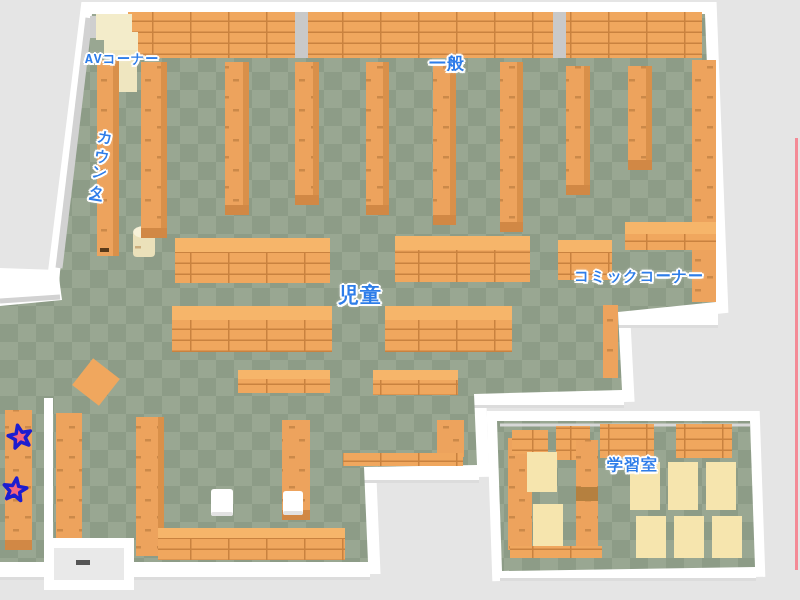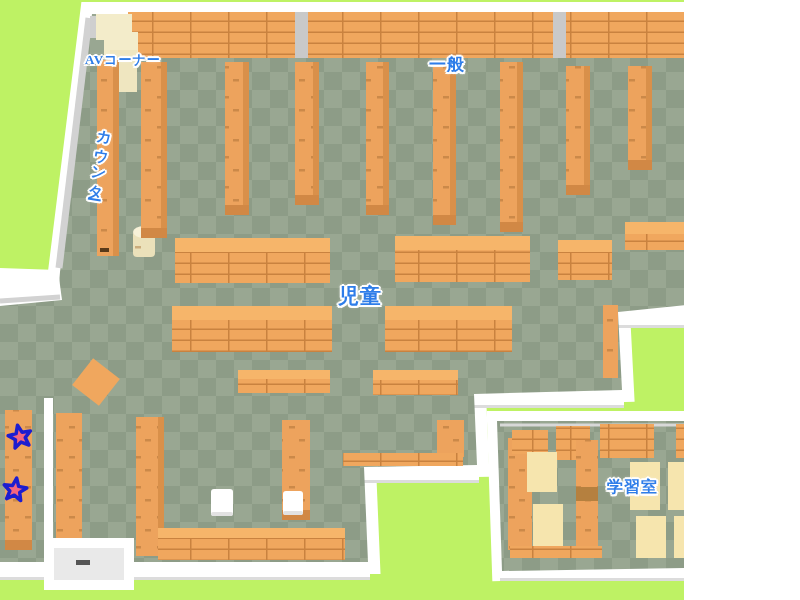--- a/index.html
+++ b/index.html
@@ -1,17 +1,17 @@
 <!DOCTYPE html>
 <html><head>
 <meta charset="utf-8">
 <style>
   html,body{margin:0;padding:0;background:#ffffff;}
-  #stage{position:relative;width:684px;height:600px;background:#bef264;overflow:hidden;
-         font-family:Liberation Serif, serif;}
+  #stage{position:relative;width:800px;height:600px;background:#e5e5e5;overflow:hidden;
+         font-family:Liberation Mono, monospace;}
   #stage svg{position:absolute;left:0;top:0;}
   .maplabel{position:absolute;color:#2e7de9;font-weight:bold;white-space:nowrap;
     letter-spacing:1px;line-height:1;
     text-shadow:-2px 0 0 #fff,2px 0 0 #fff,0 -2px 0 #fff,0 2px 0 #fff,
                 -1.5px -1.5px 0 #fff,1.5px -1.5px 0 #fff,-1.5px 1.5px 0 #fff,1.5px 1.5px 0 #fff,
                 0 0 4px #fff;}
   .vert{writing-mode:vertical-rl;text-orientation:upright;transform:rotate(9deg);}
 </style>
 </head>
 <body>
@@ -262,14 +262,15 @@
   <g>
     <polygon points="0,-12 3.1,-4.1 11.4,-3.7 5,1.7 7.1,9.7 0,5.2 -7.1,9.7 -5,1.7 -11.4,-3.7 -3.1,-4.1" fill="#f4657e" stroke="#1d1dcf" stroke-width="3.5" stroke-linejoin="round" transform="translate(20,437) rotate(-12)"></polygon>
     <polygon points="0,-12 3.1,-4.1 11.4,-3.7 5,1.7 7.1,9.7 0,5.2 -7.1,9.7 -5,1.7 -11.4,-3.7 -3.1,-4.1" fill="#f4657e" stroke="#1d1dcf" stroke-width="3.5" stroke-linejoin="round" transform="translate(15,490) rotate(8)"></polygon>
   </g>
 </svg>
 
   <div class="maplabel" style="left:85px;top:53px;font-size:13px;">AVコーナー</div>
   <div class="maplabel" style="left:390px;top:56px;font-size:17px;padding-left:39px;">一般</div>
   <div class="maplabel vert" style="left:93px;top:120px;font-size:15px;">カウンター</div>
   <div class="maplabel" style="left:338px;top:286px;font-size:21px;">児童</div>
-  <div class="maplabel" style="left:607px;top:479px;font-size:16px;">学習室</div>
+  <div class="maplabel" style="left:574px;top:270px;font-size:15px;">コミックコーナー</div>
+  <div class="maplabel" style="left:607px;top:458px;font-size:16px;">学習室</div>
 </div>
 
 </body></html>

